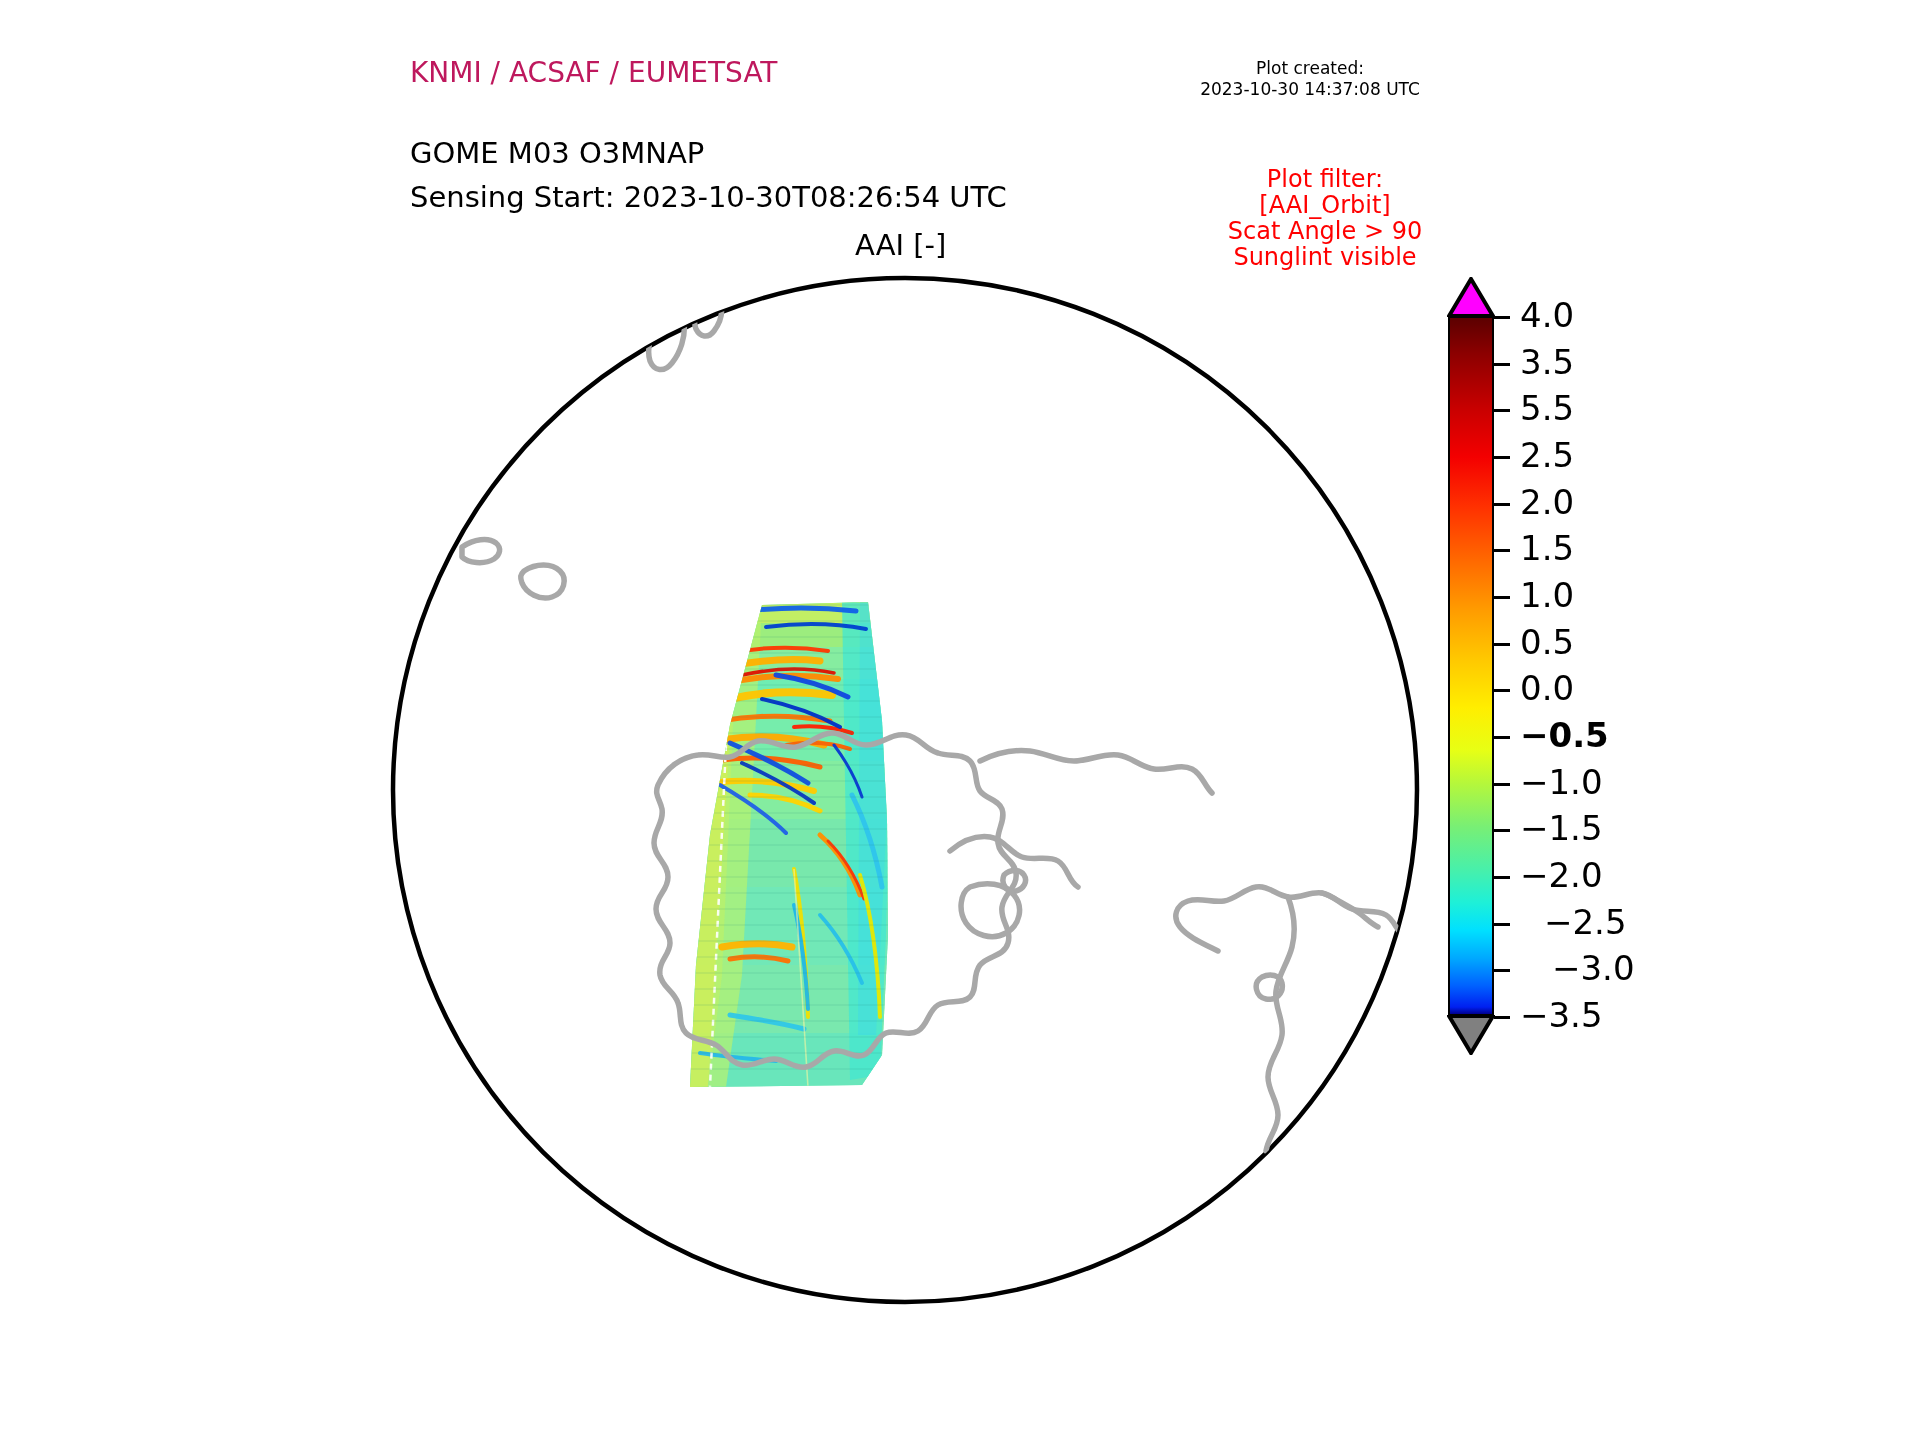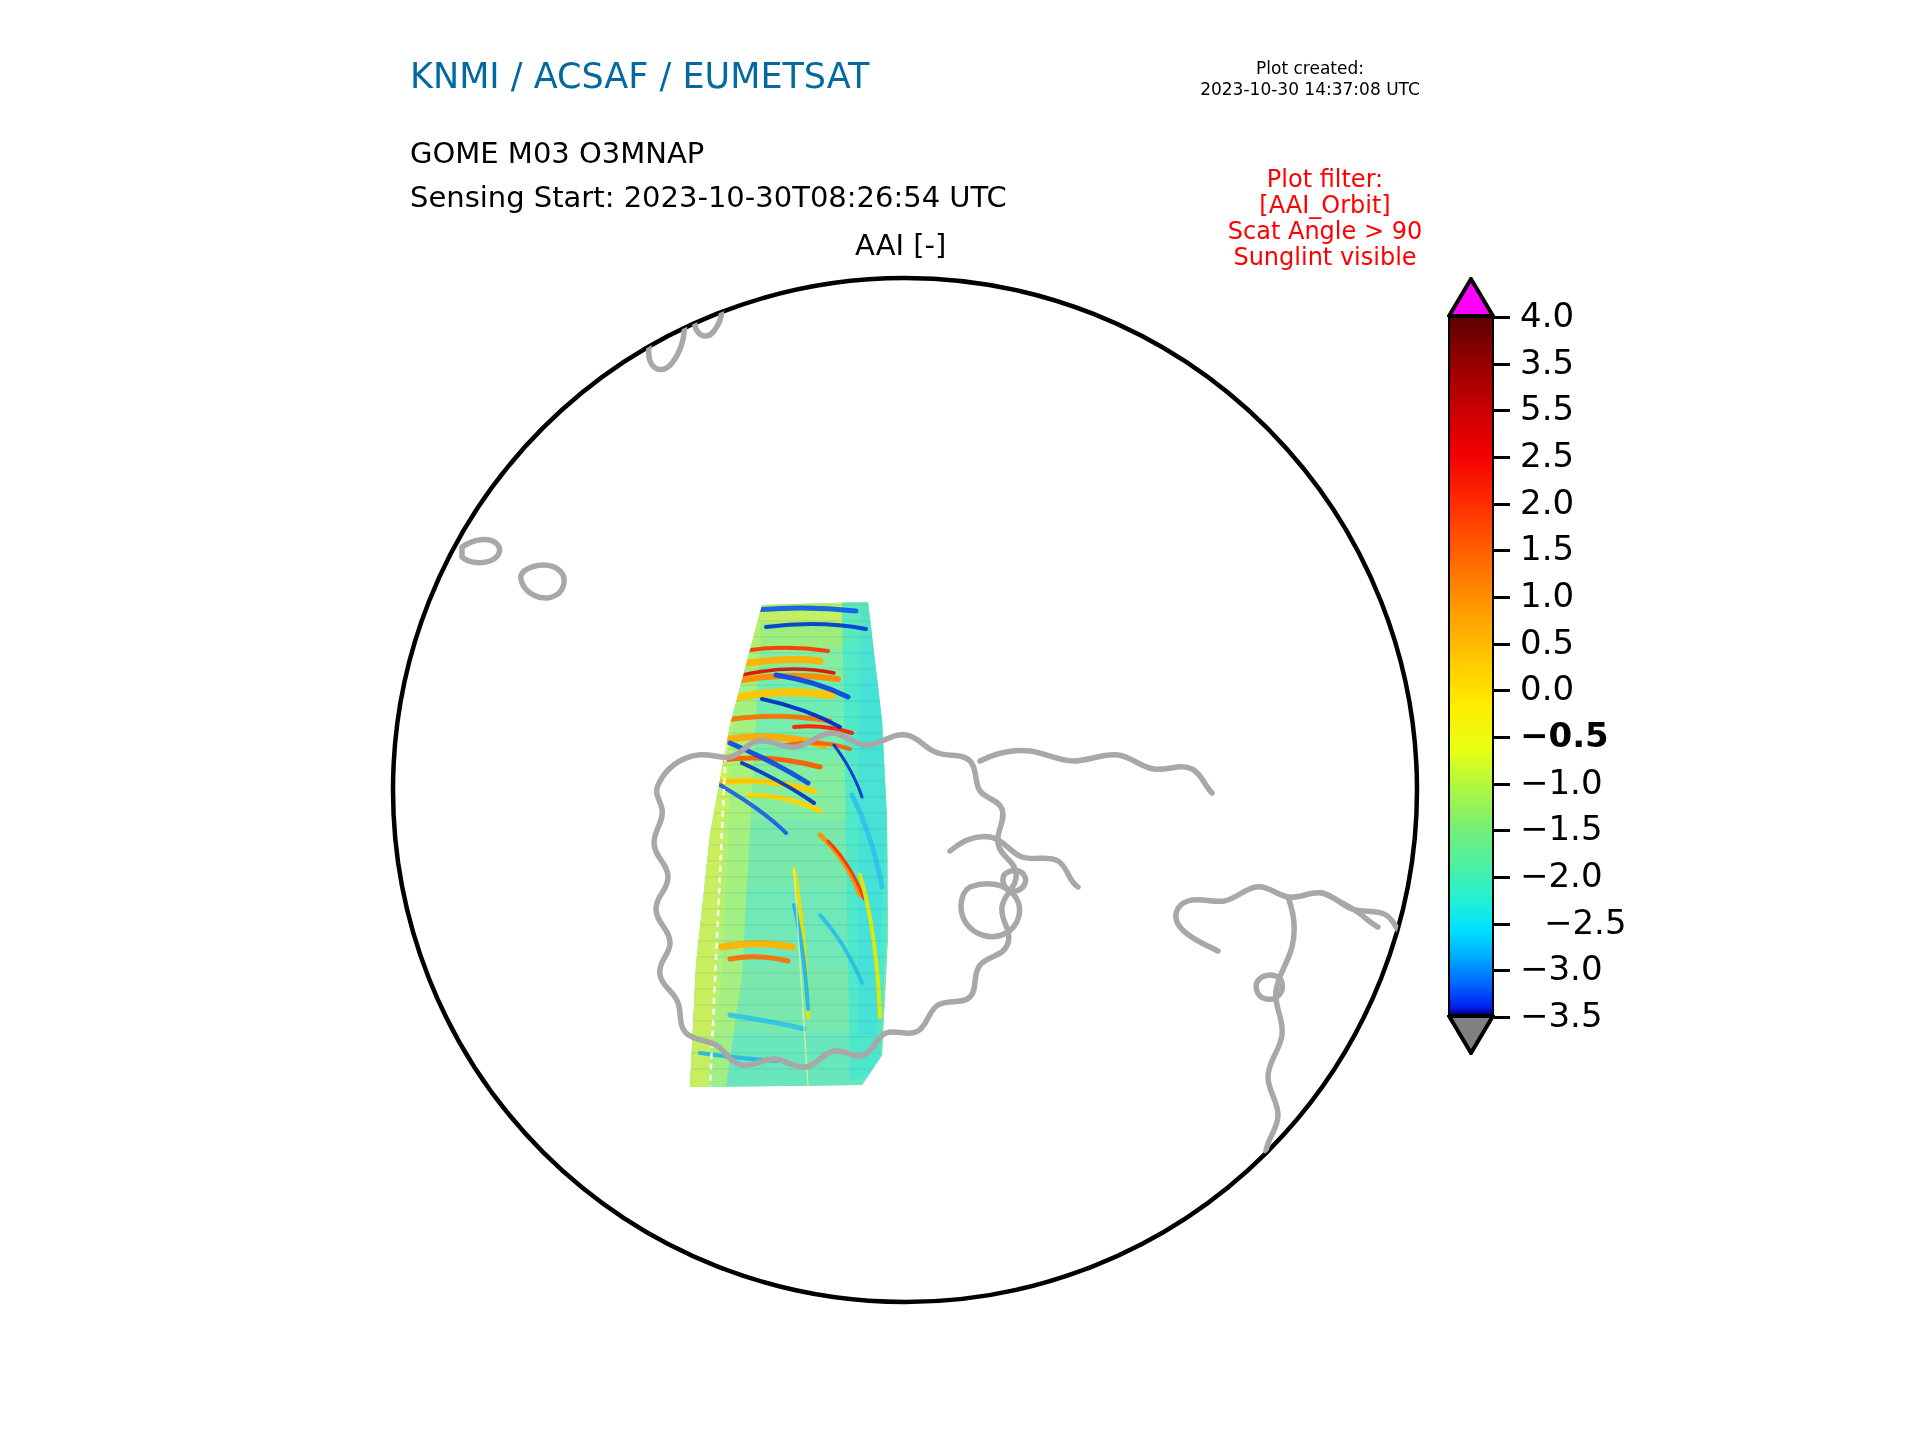--- a/index.html
+++ b/index.html
@@ -2,21 +2,21 @@
 <html><head>
 <meta charset="utf-8">
 <style>
   html,body{margin:0;padding:0;background:#ffffff;}
   body{width:1920px;height:1440px;position:relative;overflow:hidden;
        font-family:"DejaVu Sans","Liberation Sans",sans-serif;color:#000;}
 
   .abs{position:absolute;}
 
   
-  #org-title{left:410px;top:56px;font-size:35px;color:#0369a1;letter-spacing:0px;white-space:nowrap;}
+  #org-title{left:410px;top:56px;font-size:28px;color:#be185d;letter-spacing:0px;white-space:nowrap;}
 
   #plot-created-block{left:1150px;top:58px;width:320px;text-align:center;font-size:17px;line-height:21px;color:#000;}
 
   #product-title{left:410px;top:136px;font-size:29px;white-space:nowrap;}
   #sensing-start{left:410px;top:180px;font-size:29px;white-space:nowrap;}
   #aai-label{left:855px;top:228px;font-size:29px;white-space:nowrap;}
 
   #plot-filter-block{left:1180px;top:166px;width:290px;text-align:center;font-size:24px;line-height:26px;color:#ff0000;}
 
   
@@ -271,17 +271,17 @@
       <div class="cb-tick-label" style="top: 440px; font-weight: bold;">−0.5</div>
       <div class="cb-tick" style="top: 504.667px;"></div>
       <div class="cb-tick-label" style="top: 486.667px;">−1.0</div>
       <div class="cb-tick" style="top: 551.333px;"></div>
       <div class="cb-tick-label" style="top: 533.333px;">−1.5</div>
       <div class="cb-tick" style="top: 598px;"></div>
       <div class="cb-tick-label" style="top: 580px;">−2.0</div>
       <div class="cb-tick" style="top: 644.667px;"></div>
       <div class="cb-tick-label" style="top: 626.667px; margin-left: 24px;">−2.5</div>
       <div class="cb-tick" style="top: 691.333px;"></div>
-      <div class="cb-tick-label" style="top: 673.333px;">−3.0</div>
+      <div class="cb-tick-label" style="top: 673.333px; margin-left: 32px;">−3.0</div>
       <div class="cb-tick" style="top: 738px;"></div>
       <div class="cb-tick-label" style="top: 720px;">−3.5</div>
     </div>
 </div>
 
 </body></html>

